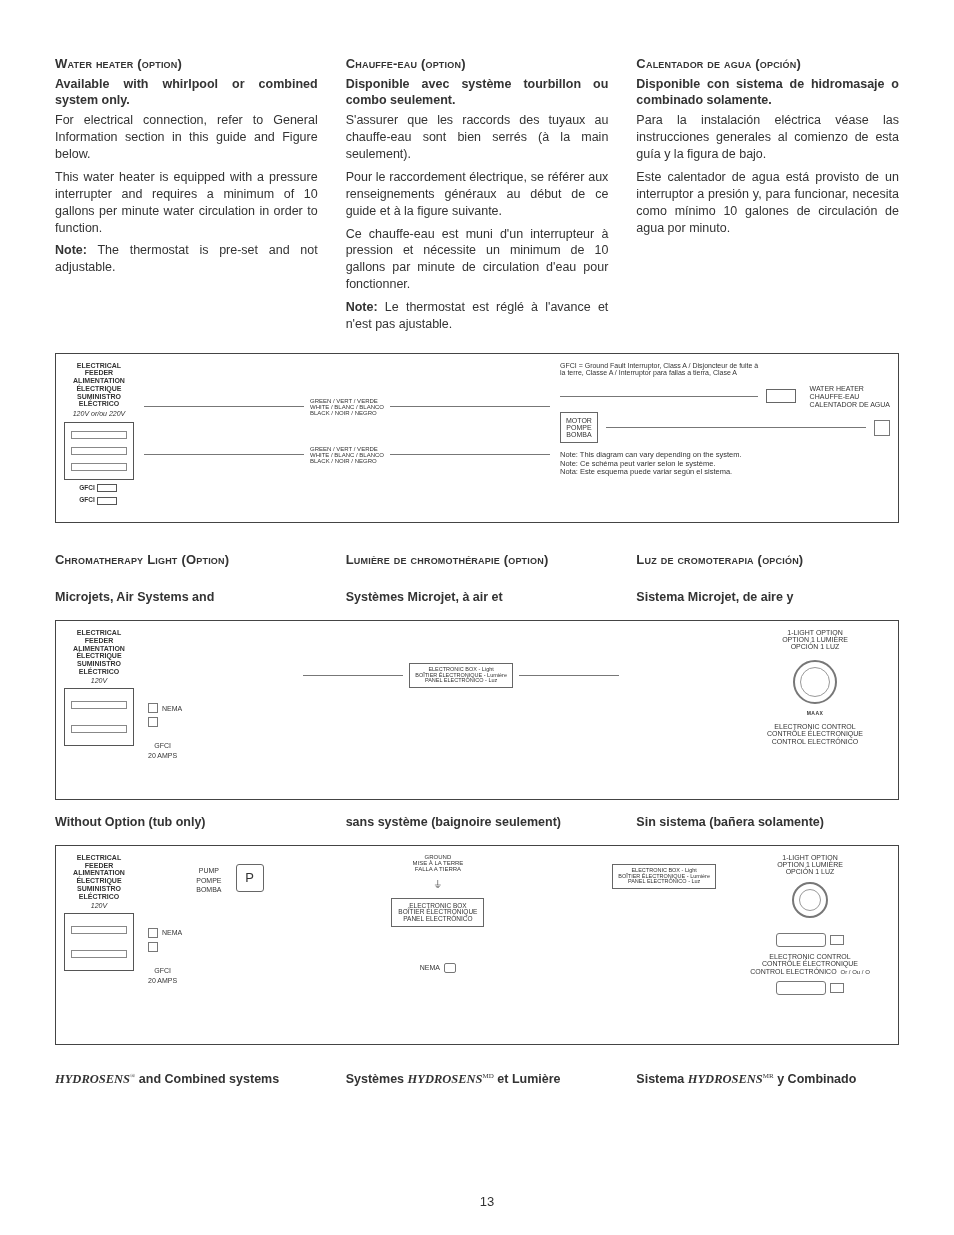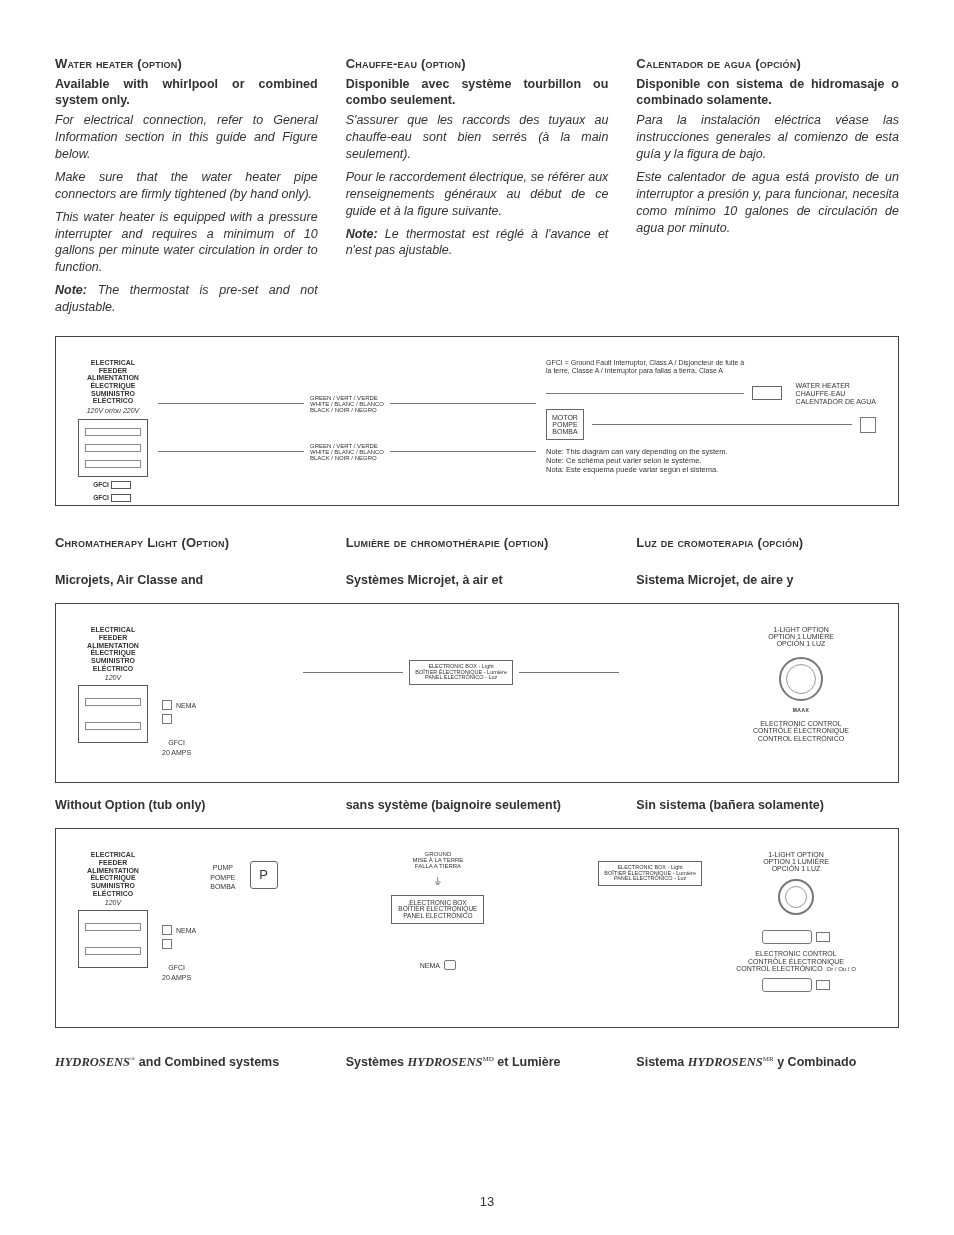--- a/index.html
+++ b/index.html
@@ -10,27 +10,27 @@
     color: #333;
     padding: 55px 55px 30px 55px;
     font-size: 12.5px;
     line-height: 1.35;
     position: relative;
   }
   .cols { display: flex; gap: 28px; justify-content: space-between; }
   .col { flex: 1 1 0; text-align: justify; }
   .heading { font-weight: bold; font-variant: small-caps; font-size: 13px; margin-bottom: 3px; letter-spacing: .2px; }
   .subhead { font-weight: bold; font-size: 12.5px; margin-bottom: 3px; }
-  .col p { margin-bottom: 6px; font-style: italic; }
+  .col p { margin-bottom: 6px; }
   .col .note b { font-weight: bold; }
 
   .diagram-box {
     border: 1px solid #444;
     margin-top: 14px;
-    padding: 22px;
+    padding: 8px;
     font-size: 7px;
     position: relative;
   }
   .feeder-block { text-align: center; font-weight: bold; line-height: 1.1; }
   .feeder-block .volt { font-style: italic; font-weight: normal; margin-top: 2px; }
   .panel-box {
     border: 1px solid #555; width: 70px; height: 58px; position: relative;
     background: #fff; display: flex; flex-direction: column; justify-content: space-around; padding: 4px 2px;
   }
   .panel-box .slot { border: 1px solid #888; height: 8px; margin: 1px 4px; }
@@ -80,29 +80,29 @@
   .vspace { height: 6px; }
 </style>
 </head>
 <body>
 
 <div class="cols">
   <div class="col">
     <div class="heading">Water heater (option)</div>
     <div class="subhead">Available with whirlpool or combined system only.</div>
     <p>For electrical connection, refer to General Information section in this guide and Figure below.</p>
-    <p>Make sure that the water heater pipe connectors are firmly tightened (by hand only).</p>
     <p>This water heater is equipped with a pressure interrupter and requires a minimum of 10 gallons per minute water circulation in order to function.</p>
     <p class="note"><b>Note:</b> <span>The thermostat is pre-set and not adjustable.</span></p>
   </div>
   <div class="col">
     <div class="heading">Chauffe-eau (option)</div>
     <div class="subhead">Disponible avec système tourbillon ou combo seulement.</div>
     <p>S'assurer que les raccords des tuyaux au chauffe-eau sont bien serrés (à la main seulement).</p>
     <p>Pour le raccordement électrique, se référer aux renseignements généraux au début de ce guide et à la figure suivante.</p>
+    <p>Ce chauffe-eau est muni d'un interrupteur à pression et nécessite un minimum de 10 gallons par minute de circulation d'eau pour fonctionner.</p>
     <p class="note"><b>Note:</b> <span>Le thermostat est réglé à l'avance et n'est pas ajustable.</span></p>
   </div>
   <div class="col">
     <div class="heading">Calentador de agua (opción)</div>
     <div class="subhead">Disponible con sistema de hidromasaje o combinado solamente.</div>
     <p>Para la instalación eléctrica véase las instrucciones generales al comienzo de esta guía y la figura de bajo.</p>
     <p>Este calentador de agua está provisto de un interruptor a presión y, para funcionar, necesita como mínimo 10 galones de circulación de agua por minuto.</p>
   </div>
 </div>
 
@@ -186,21 +186,21 @@
 
 <div class="section-sp"></div>
 
 <div class="cols">
   <div class="col heading">Chromatherapy Light (Option)</div>
   <div class="col heading">Lumière de chromothérapie (option)</div>
   <div class="col heading">Luz de cromoterapia (opción)</div>
 </div>
 
 <div class="sub-labels">
-  <div>Microjets, Air Classe and</div>
+  <div>Microjets, Air Systems and</div>
   <div>Systèmes Microjet, à air et</div>
   <div>Sistema Microjet, de aire y</div>
 </div>
 
 <div class="diagram-box diag2">
   <div class="diag-inner">
 
     <div style="display:flex; flex-direction:column; align-items:center; gap:3px;">
       <div class="feeder-block">
         <div>ELECTRICAL</div>

